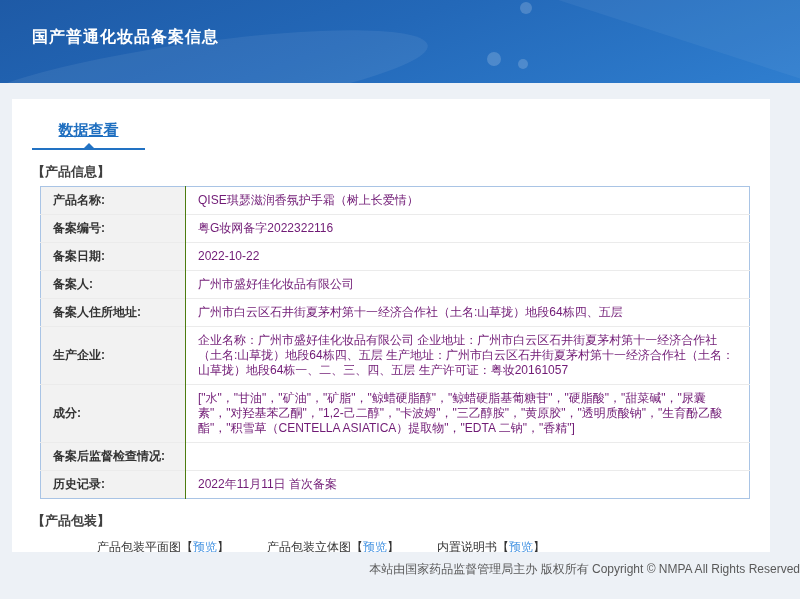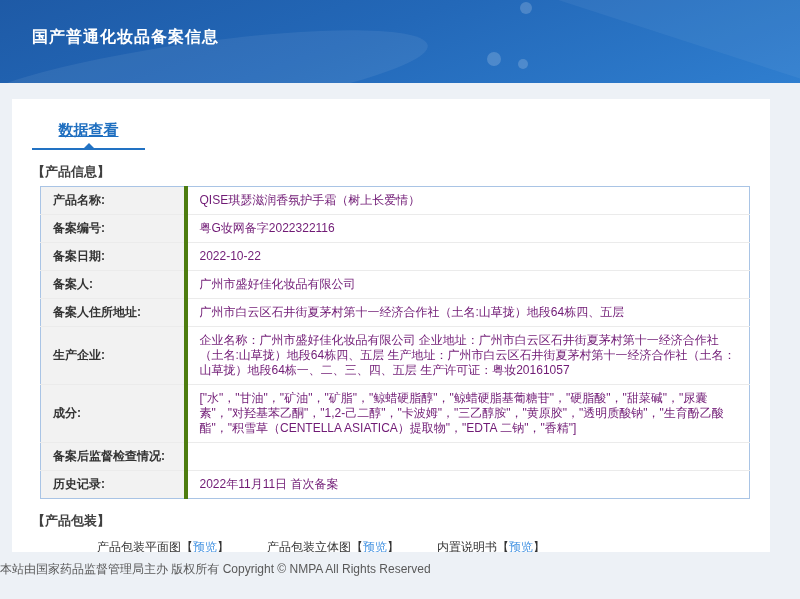--- a/index.html
+++ b/index.html
@@ -95,21 +95,21 @@
     font-size: 12px;
     line-height: 15px;
     padding: 6px 10px 6px 12px;
     vertical-align: middle;
     word-break: break-all;
   }
   .info-table tr:first-child td { border-top: none; }
   .info-table td.lbl {
     width: 145px;
     background: #f2f2f2;
-    border-right: 4px solid #4d7c0f;
+    border-right: 1px solid #4d7c0f;
     font-weight: bold; color: #333;
   }
   .info-table td.val { color: #701a75; }
   .info-table tr.single td { height: 27px; }
 
   
   .packaging-row {
     margin: 9px 0 0 65px;
     font-size: 12px; color: #333;
     display: flex; gap: 0;
@@ -124,21 +124,21 @@
     display: flex; align-items: center;
   }
   .query-row .q-title { font-weight: bold; color: #1a1a1a; }
   .query-row a.link { margin-left: 8px; font-size: 12px; }
 
   
   .footer {
     position: absolute; left: 0; top: 552px;
     width: 800px; height: 45px;
     background: #edf1f6;
-    text-align: left;
+    text-align: right;
   }
   .footer p { margin-top: 9px; font-size: 12px; color: #595959; }
 </style>
 </head>
 <body>
 
 <div class="page">
 
   <div class="banner">
     <div class="deco-band"></div>

